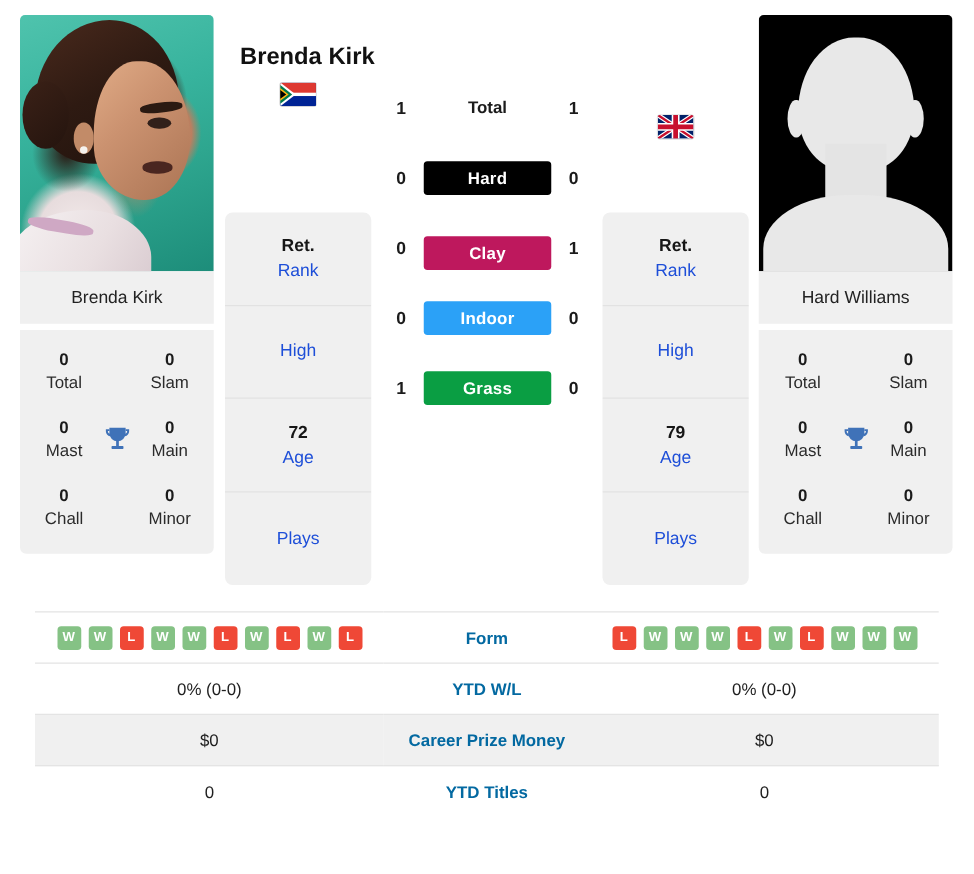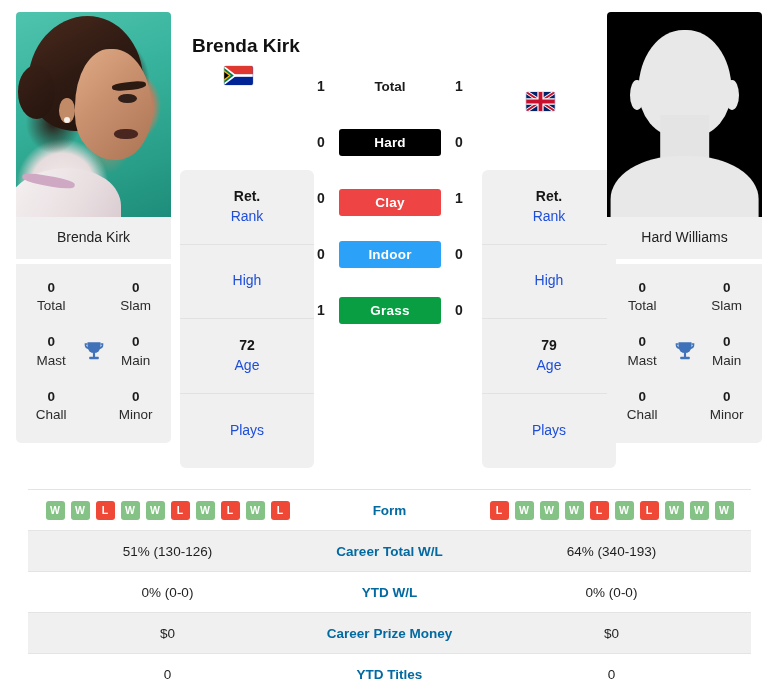--- a/index.html
+++ b/index.html
@@ -184,21 +184,21 @@
   .stat-lbl { font-size: 13.5px; color: #2b2b2b; }
   .trophy-wrap {
     width: 34px;
     display: flex; align-items: center; justify-content: center;
   }
 
   
   .info-card {
     position: absolute;
     top: 170px;
-    width: 134px;
+    width: 117px;
     background: #f0f0f0;
     border-radius: 6px;
     overflow: hidden;
   }
   .info-card.left  { left: 180px; }
   .info-card.right { left: 482px; }
 
   .info-cell {
     height: 74.5px;
     display: flex; flex-direction: column;
@@ -400,21 +400,21 @@
         <div class="score-val">0</div>
         <div class="score-mid">
           <span class="surface-badge" style="background: #000000;">Hard</span>
         </div>
         <div class="score-val">0</div>
       </div>
 
       <div class="score-row">
         <div class="score-val">0</div>
         <div class="score-mid">
-          <span class="surface-badge" style="background: #ef4444; margin-top: 8px;">Clay</span>
+          <span class="surface-badge" style="background: #be185d; margin-top: 8px;">Clay</span>
         </div>
         <div class="score-val">1</div>
       </div>
 
       <div class="score-row">
         <div class="score-val">0</div>
         <div class="score-mid">
           <span class="surface-badge" style="background: rgb(43, 161, 247);">Indoor</span>
         </div>
         <div class="score-val">0</div>
@@ -562,25 +562,20 @@
               <div class="form-badge W">W</div>
               <div class="form-badge W">W</div>
               <div class="form-badge L">L</div>
               <div class="form-badge W">W</div>
               <div class="form-badge L">L</div>
               <div class="form-badge W">W</div>
               <div class="form-badge W">W</div>
               <div class="form-badge W">W</div>
             </div>
         </td>
-      </tr>
-      <tr class="shade">
-        <td class="side">51% (130-126)</td>
-        <td class="mid">Career Total W/L</td>
-        <td class="side">64% (340-193)</td>
       </tr>
       <tr>
         <td class="side">0% (0-0)</td>
         <td class="mid">YTD W/L</td>
         <td class="side">0% (0-0)</td>
       </tr>
       <tr class="shade">
         <td class="side">$0</td>
         <td class="mid">Career Prize Money</td>
         <td class="side">$0</td>

